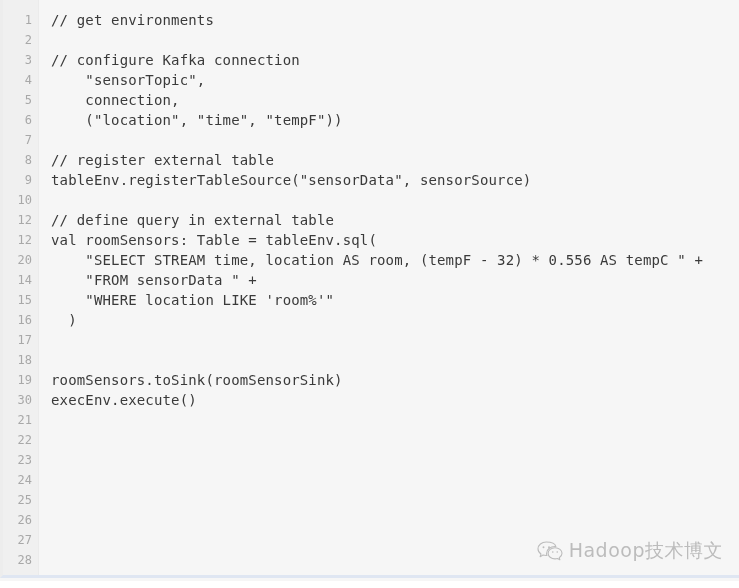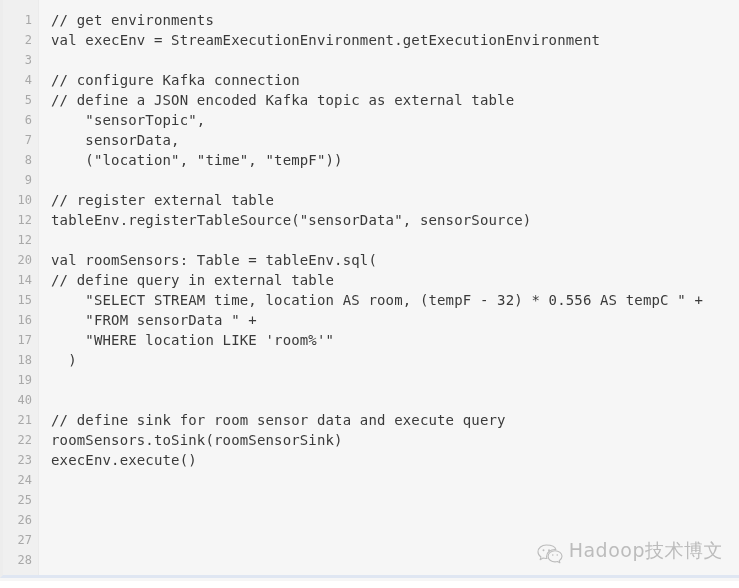--- a/index.html
+++ b/index.html
@@ -74,21 +74,21 @@
     white-space: pre;
     letter-spacing: 0.15px;
   }
   
   .watermark {
     position: absolute;
     right: 16px;
     bottom: 24px;
     display: flex;
     flex-direction: row;
-    align-items: flex-end;
+    align-items: center;
     gap: 6px;
     opacity: 0.55;
     pointer-events: none;
   }
   .watermark .wechat-icon {
     width: 26px;
     height: 20px;
     display: block;
   }
   .watermark .wm-text {
@@ -128,53 +128,50 @@
       <span class="ln">10</span>
       <span class="ln">12</span>
       <span class="ln">12</span>
       <span class="ln">20</span>
       <span class="ln">14</span>
       <span class="ln">15</span>
       <span class="ln">16</span>
       <span class="ln">17</span>
       <span class="ln">18</span>
       <span class="ln">19</span>
-      <span class="ln">40</span>
+      <span class="ln">30</span>
       <span class="ln">21</span>
       <span class="ln">22</span>
       <span class="ln">23</span>
       <span class="ln">24</span>
       <span class="ln">25</span>
       <span class="ln">26</span>
       <span class="ln">27</span>
       <span class="ln">28</span>
     </div>
 
     <div class="code-area">
       <span class="cl">// get environments</span>
-      <span class="cl">val execEnv = StreamExecutionEnvironment.getExecutionEnvironment</span>
       <span class="cl"></span>
       <span class="cl">// configure Kafka connection</span>
-      <span class="cl">// define a JSON encoded Kafka topic as external table</span>
       <span class="cl">    "sensorTopic",</span>
-      <span class="cl">    sensorData,</span>
+      <span class="cl">    connection,</span>
       <span class="cl">    ("location", "time", "tempF"))</span>
       <span class="cl"></span>
       <span class="cl">// register external table</span>
       <span class="cl">tableEnv.registerTableSource("sensorData", sensorSource)</span>
       <span class="cl"></span>
+      <span class="cl">// define query in external table</span>
       <span class="cl">val roomSensors: Table = tableEnv.sql(</span>
-      <span class="cl">// define query in external table</span>
       <span class="cl">    "SELECT STREAM time, location AS room, (tempF - 32) * 0.556 AS tempC " +</span>
       <span class="cl">    "FROM sensorData " +</span>
       <span class="cl">    "WHERE location LIKE 'room%'"</span>
       <span class="cl">  )</span>
       <span class="cl"></span>
       <span class="cl"></span>
-      <span class="cl">// define sink for room sensor data and execute query</span>
       <span class="cl">roomSensors.toSink(roomSensorSink)</span>
       <span class="cl">execEnv.execute()</span>
     </div>
 
   </div>
 
   <div class="watermark">
     <span class="wechat-icon">
       <svg viewBox="0 0 52 40" width="26" height="20" xmlns="http://www.w3.org/2000/svg">
 

